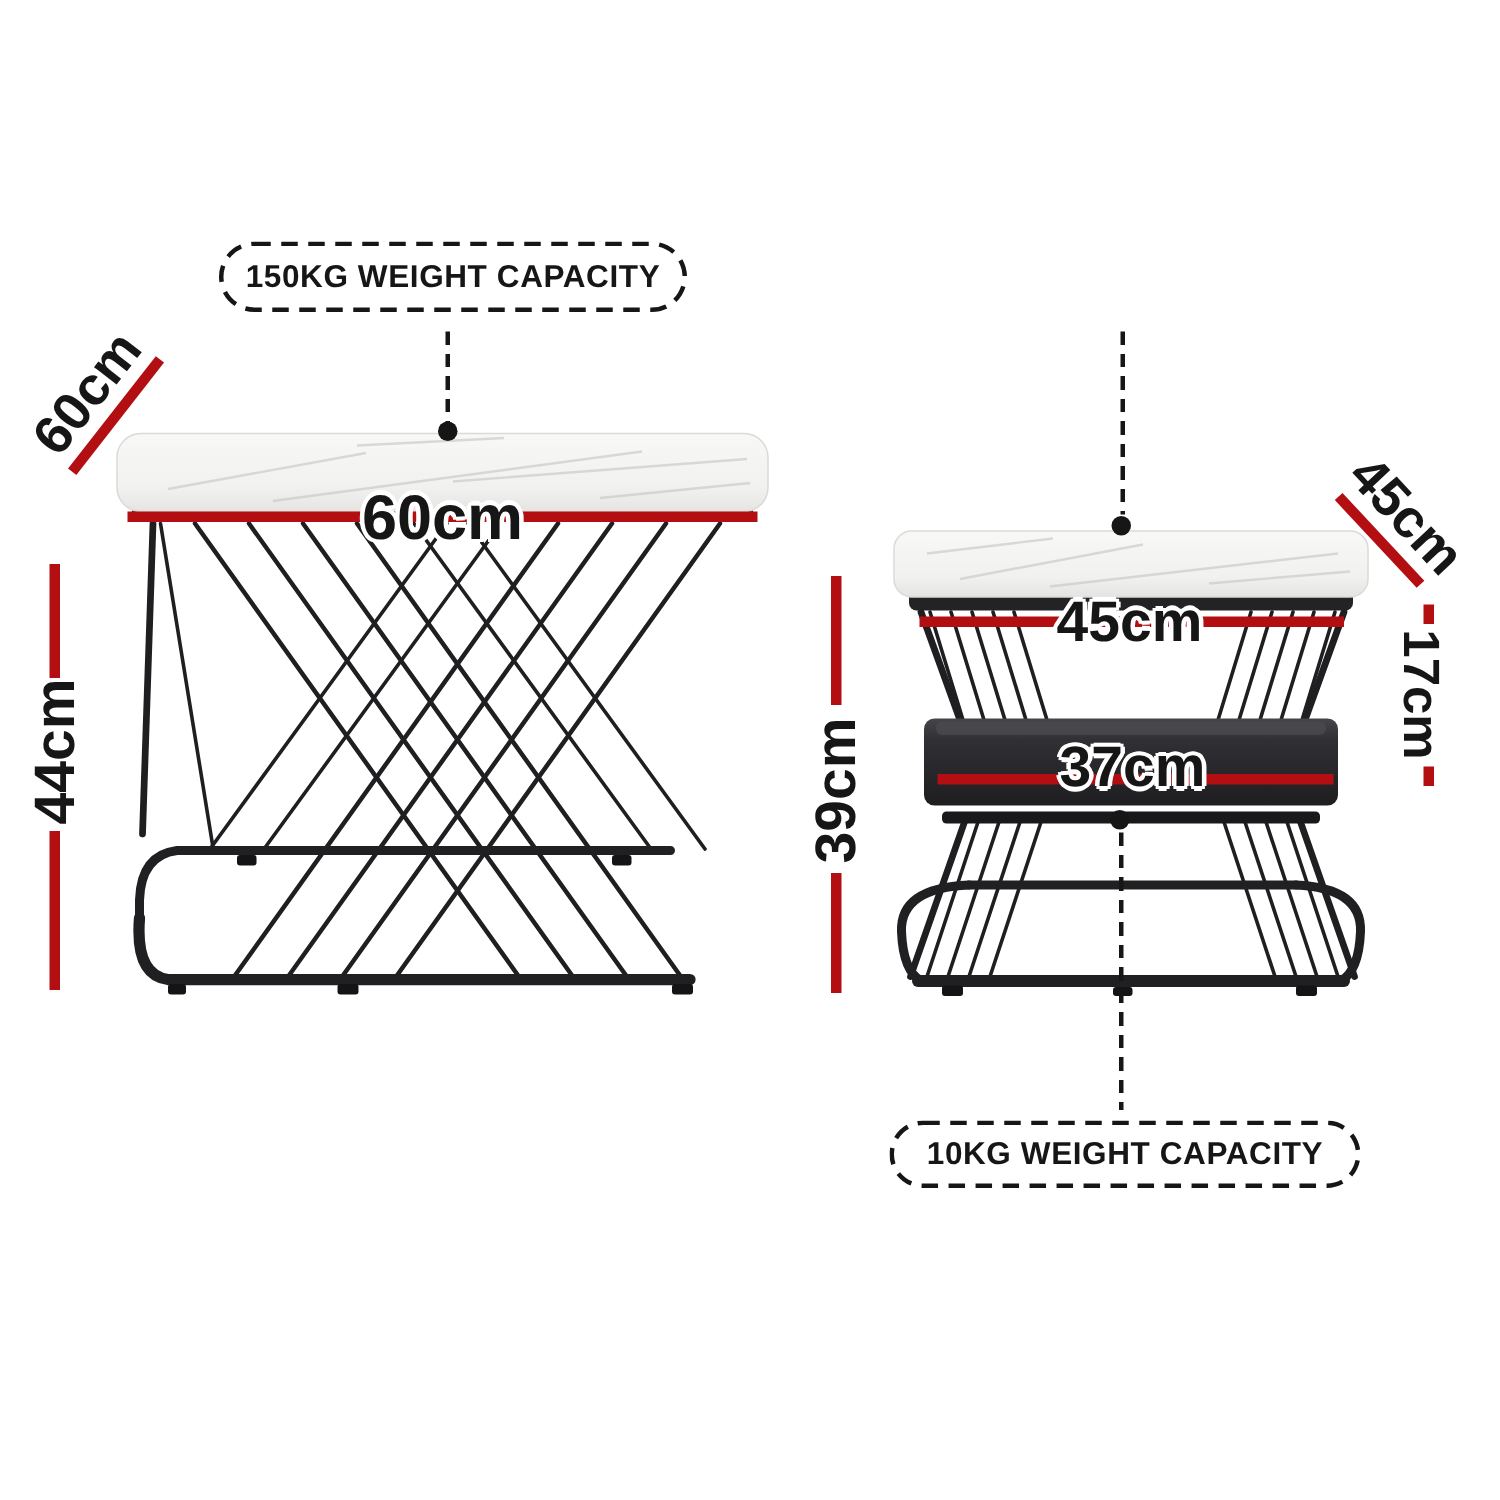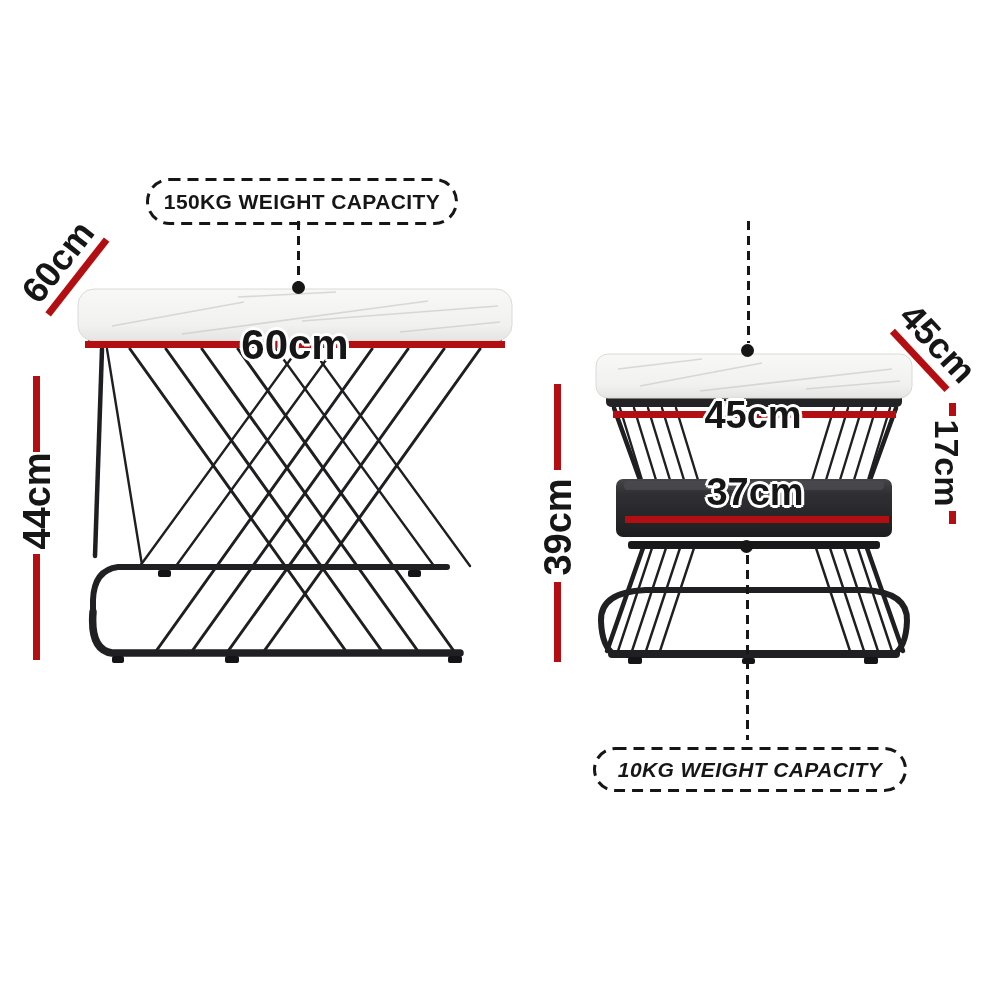--- a/index.html
+++ b/index.html
@@ -169,21 +169,21 @@
         <rect x="606" y="394" width="296" height="13" rx="5" fill="#232326"></rect>
         <rect x="596" y="354" width="316" height="44" rx="12" fill="url(#marble)" stroke="#dadad8" stroke-width="1"></rect>
         <path class="vein" d="M640,386 L762,363"></path>
         <path class="vein" d="M700,391 L892,369"></path>
         <path class="vein" d="M618,369 L702,359"></path>
         <path class="vein" d="M806,389 L900,381"></path>
       </g>
     </g>
   </svg>
 
-  <div class="pill" style="left:146px;top:178px;width:312px;height:47px;">
+  <div class="pill" style="left:146px;top:161px;width:312px;height:47px;">
     <svg width="312" height="47" viewBox="0 0 312 47">
       <rect x="1.5" y="1.5" width="309" height="44" rx="22"></rect>
     </svg>
     <span class="pill-label">150KG WEIGHT CAPACITY</span>
   </div>
   <div class="vdash" style="left:297px;top:221px;height:62px;"></div>
   <div class="dot" style="left:292px;top:281px;"></div>
 
   <div class="red-bar-h" style="left:85px;top:341px;width:420px;"></div>
   <span class="dim-text dim-big outlined" style="left:295px;top:345px;">60cm</span>
@@ -197,26 +197,26 @@
   <span class="dim-text dim-med rot-ccw" style="left:37px;top:501px;">44cm</span>
   <div class="red-bar-v" style="left:33px;top:554px;height:106px;"></div>
 
   <div class="vdash" style="left:747px;top:221px;height:122px;"></div>
   <div class="dot" style="left:741px;top:344px;"></div>
 
   <div class="red-bar-h" style="left:613px;top:411px;width:283px;"></div>
   <span class="dim-text dim-med outlined" style="left:753px;top:415px;">45cm</span>
 
   <div class="red-bar-h" style="left:625px;top:516px;width:264px;"></div>
-  <span class="dim-text dim-med outlined" style="left:755px;top:492px;">37cm</span>
+  <span class="dim-text dim-med outlined" style="left:755px;top:512px;">37cm</span>
 
   <div class="dot" style="left:740px;top:540px;"></div>
   <div class="vdash" style="left:746px;top:555px;height:185px;"></div>
 
-  <div class="pill" style="left:593px;top:747px;width:314px;height:45px;font-style:italic;">
+  <div class="pill" style="left:593px;top:747px;width:314px;height:45px;">
     <svg width="314" height="45" viewBox="0 0 314 45">
       <rect x="1.5" y="1.5" width="311" height="42" rx="21"></rect>
     </svg>
     <span class="pill-label">10KG WEIGHT CAPACITY</span>
   </div>
 
   <div class="red-bar-v" style="left:554px;top:384px;height:86px;"></div>
   <span class="dim-text dim-med rot-ccw" style="left:558px;top:527px;">39cm</span>
   <div class="red-bar-v" style="left:554px;top:582px;height:80px;"></div>
 

